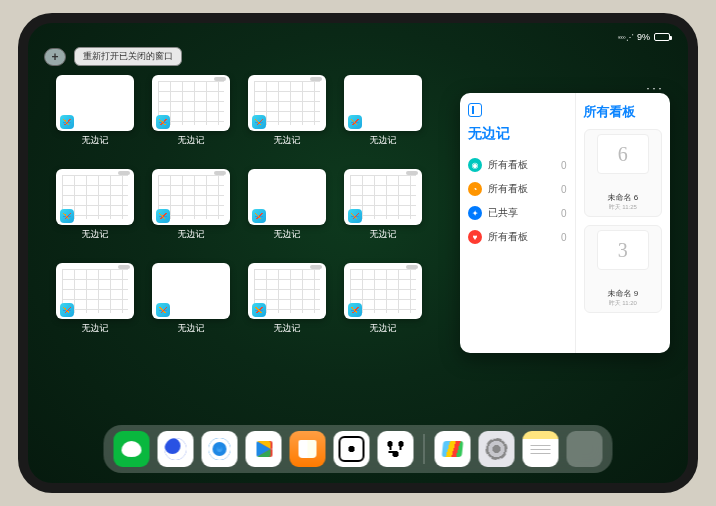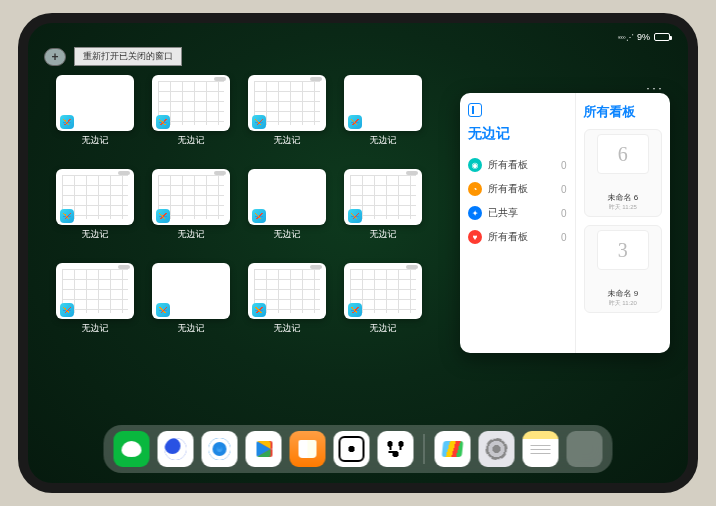--- a/index.html
+++ b/index.html
@@ -10,21 +10,21 @@
 
 .status { position:absolute; top:6px; left:0; right:0; height:16px; display:flex; align-items:center; padding:0 18px; color:#fff; font-size:9px; }
 .status .right { margin-left:auto; display:flex; gap:4px; align-items:center; }
 .battery { display:inline-flex; align-items:center; gap:2px; }
 .bat-shell { width:16px; height:8px; border:1px solid #fff; border-radius:2px; position:relative; }
 .bat-shell::after { content:""; position:absolute; right:-3px; top:2px; width:2px; height:4px; background:#fff; border-radius:0 1px 1px 0; }
 
 
 .topbar { position:absolute; top:24px; left:16px; display:flex; gap:8px; align-items:center; }
 .plus-btn { width:22px; height:18px; background:#9aa; border-radius:9px; display:flex; align-items:center; justify-content:center; color:#333; font-size:12px; font-weight:bold; border:1px solid #666; }
-.reopen-btn { background:#e8e8e8; border:1px solid #888; border-radius:0; padding:2px 8px; font-size:9px; color:#333; }
+.reopen-btn { background:#e8e8e8; border:1px solid #888; border-radius:6px; padding:2px 8px; font-size:9px; color:#333; }
 
 
 .grid { position:absolute; top:52px; left:28px; display:grid; grid-template-columns:repeat(4,78px); grid-auto-rows:80px; gap:14px 18px; }
 .card { display:flex; flex-direction:column; align-items:center; gap:3px; cursor:pointer; }
 .thumb { width:78px; height:56px; background:#fff; border-radius:6px; position:relative; overflow:hidden; box-shadow:0 2px 6px rgba(0,0,0,.3); }
 .thumb.blank { background:#fff; }
 .thumb.cal::before { content:""; position:absolute; inset:6px 6px 6px 6px; background:
   linear-gradient(#e0e0e0 1px,transparent 1px) 0 0/100% 10px,
   linear-gradient(90deg,#e0e0e0 1px,transparent 1px) 0 0/12px 100%; }
 .thumb.cal .hdr { position:absolute; top:2px; left:4px; font-size:5px; color:#999; }

